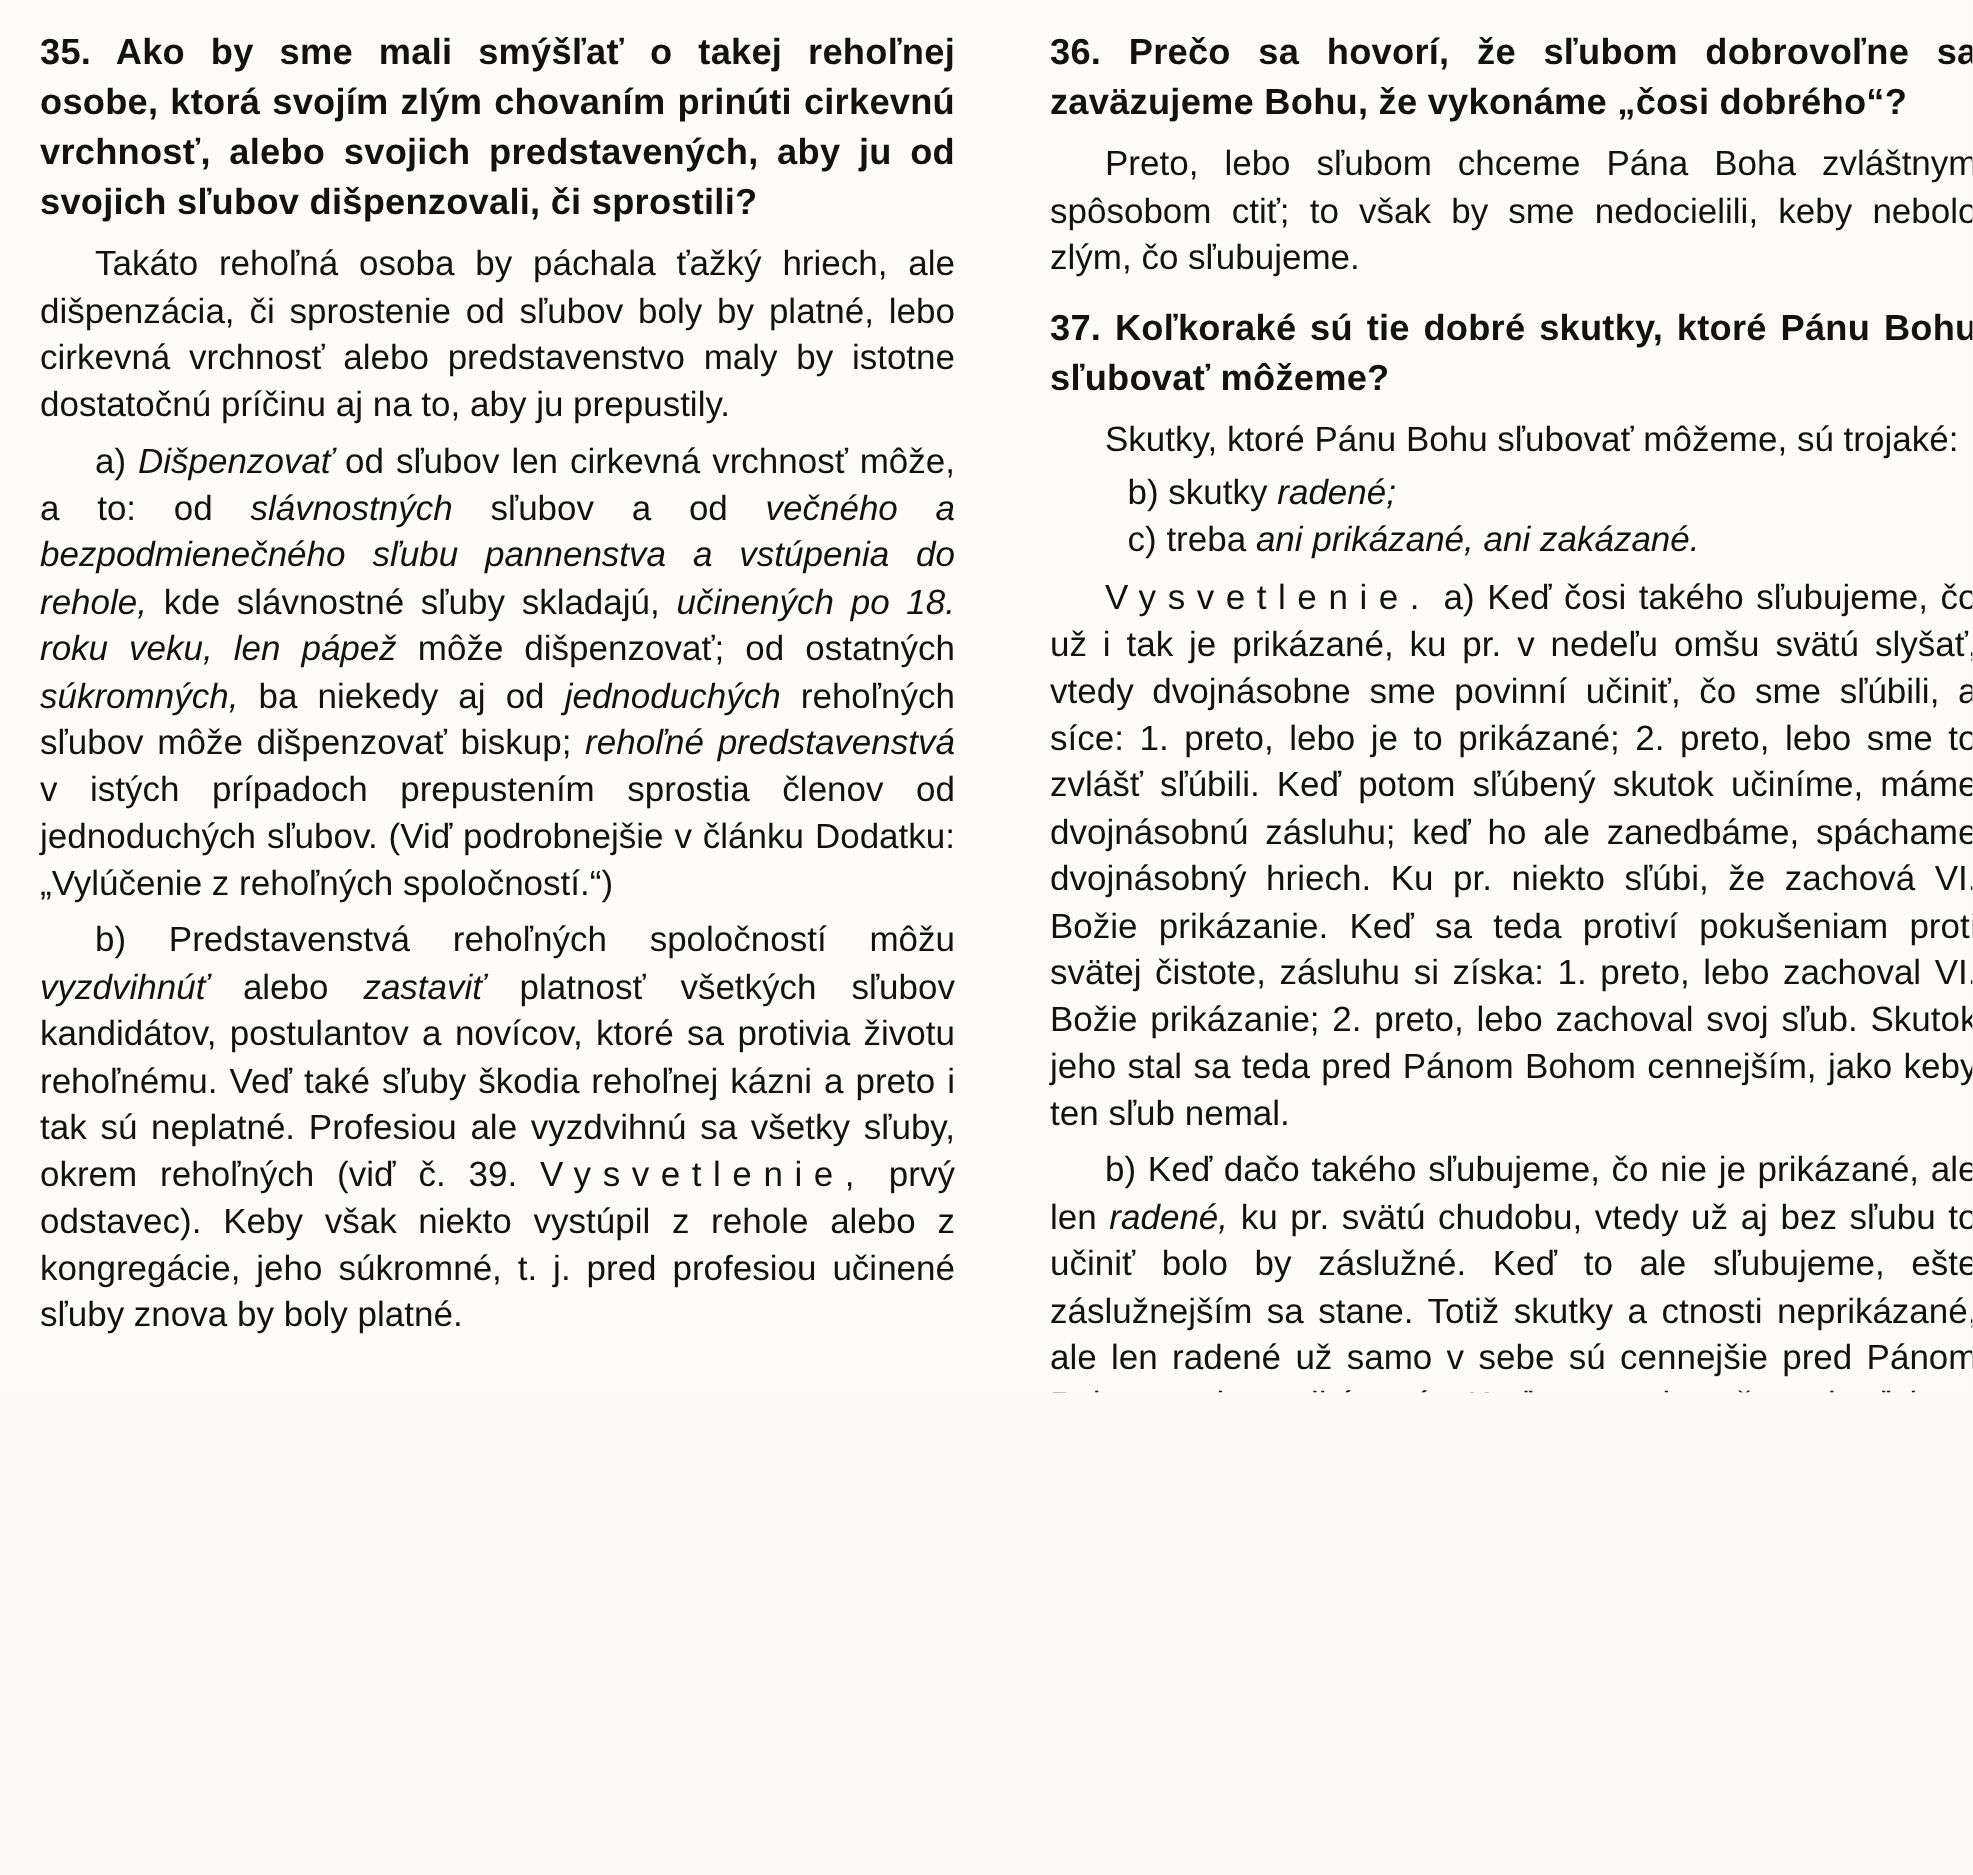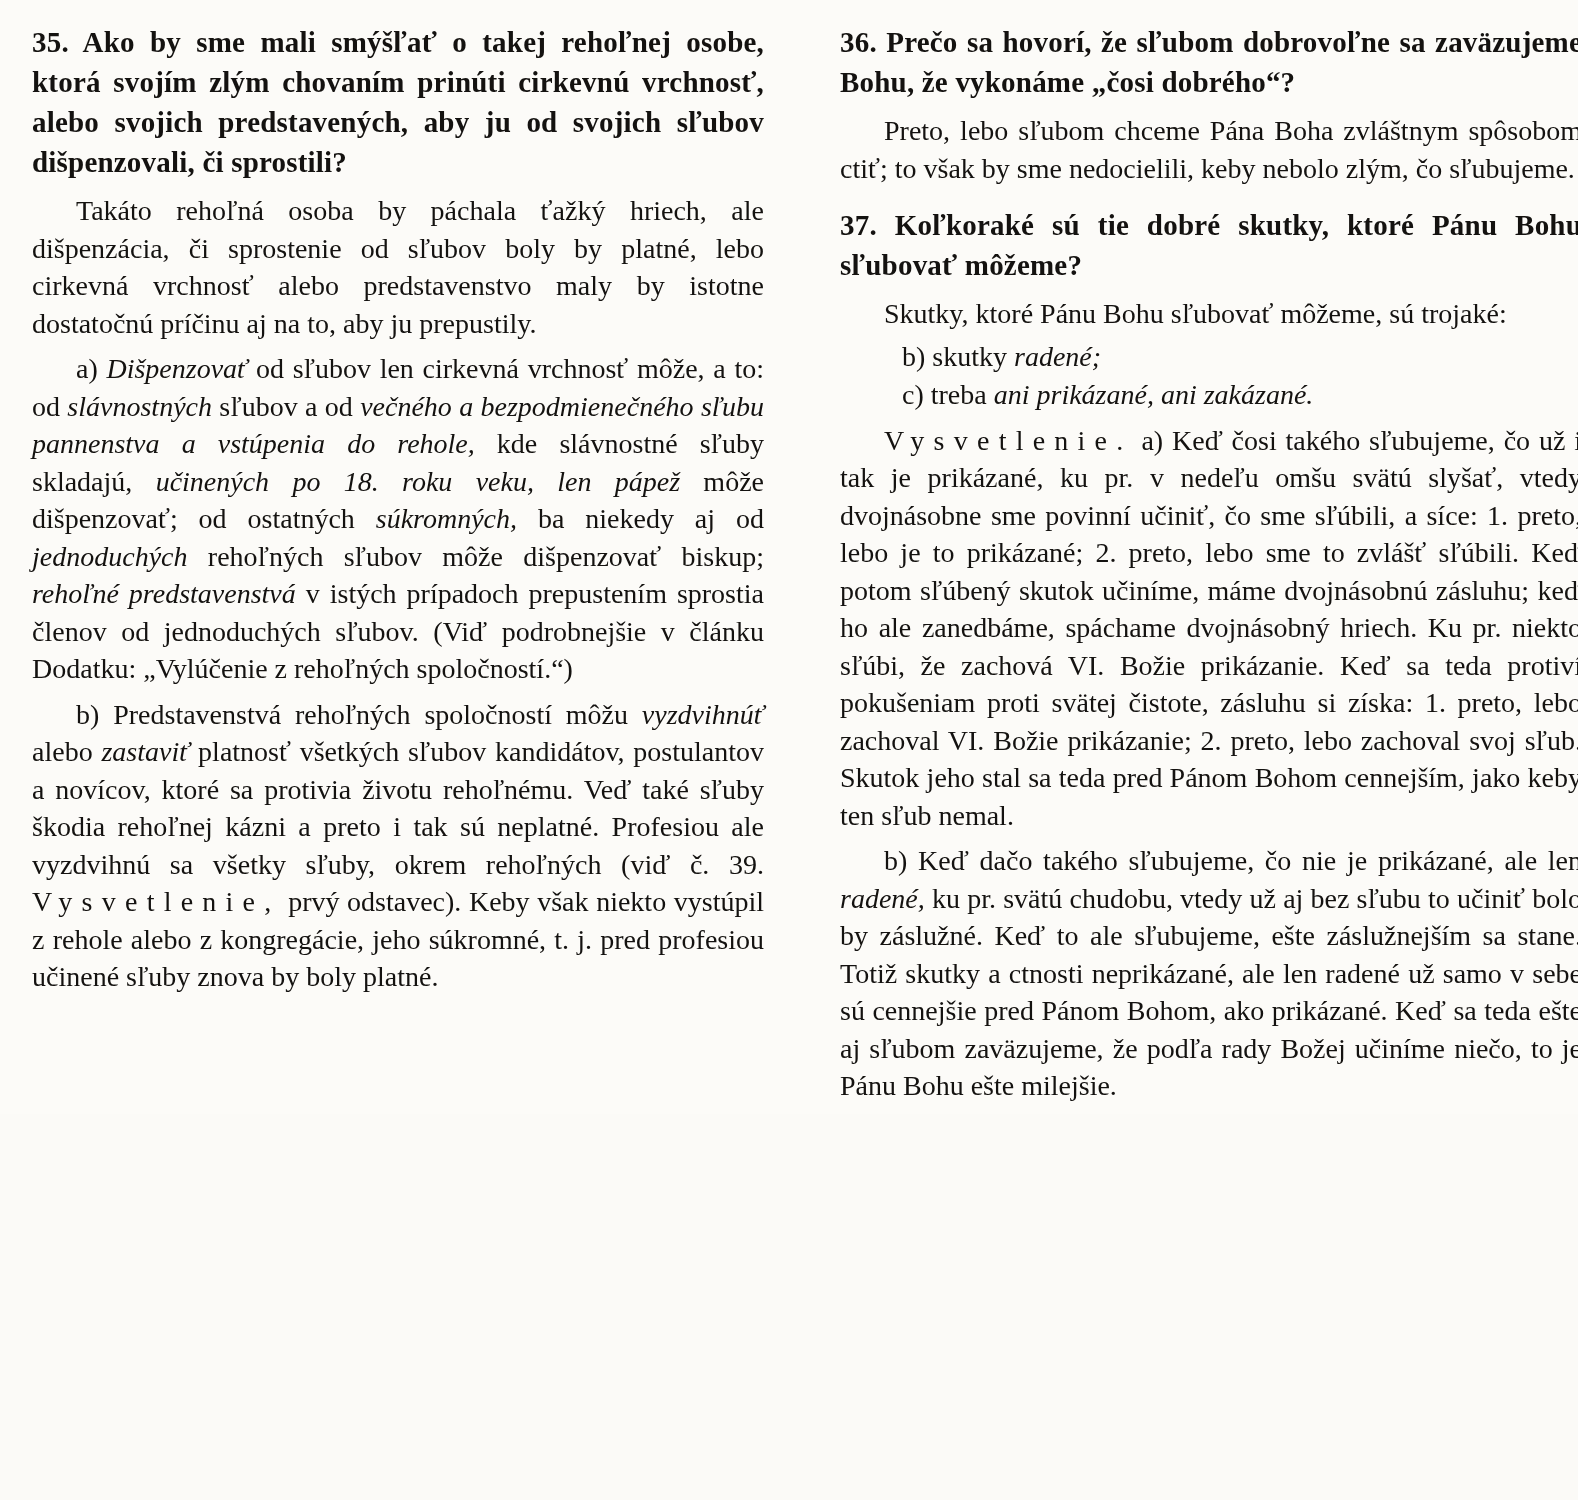--- a/index.html
+++ b/index.html
@@ -6,21 +6,21 @@
     margin: 0;
     padding: 0;
     background: #fbfaf7;
   }
   .spread {
     position: relative;
     width: 1578px;
     height: 1114px;
     background: #fcfbf8;
     color: #141210;
-    font-family: Liberation Serif, serif;
+    font-family: Liberation Sans, sans-serif;
     overflow: hidden;
   }
   .col {
     position: absolute;
     top: 22px;
   }
   .col-left  { left: 32px;  width: 732px; }
   .col-right { left: 840px; width: 742px; }
 
   .question {

